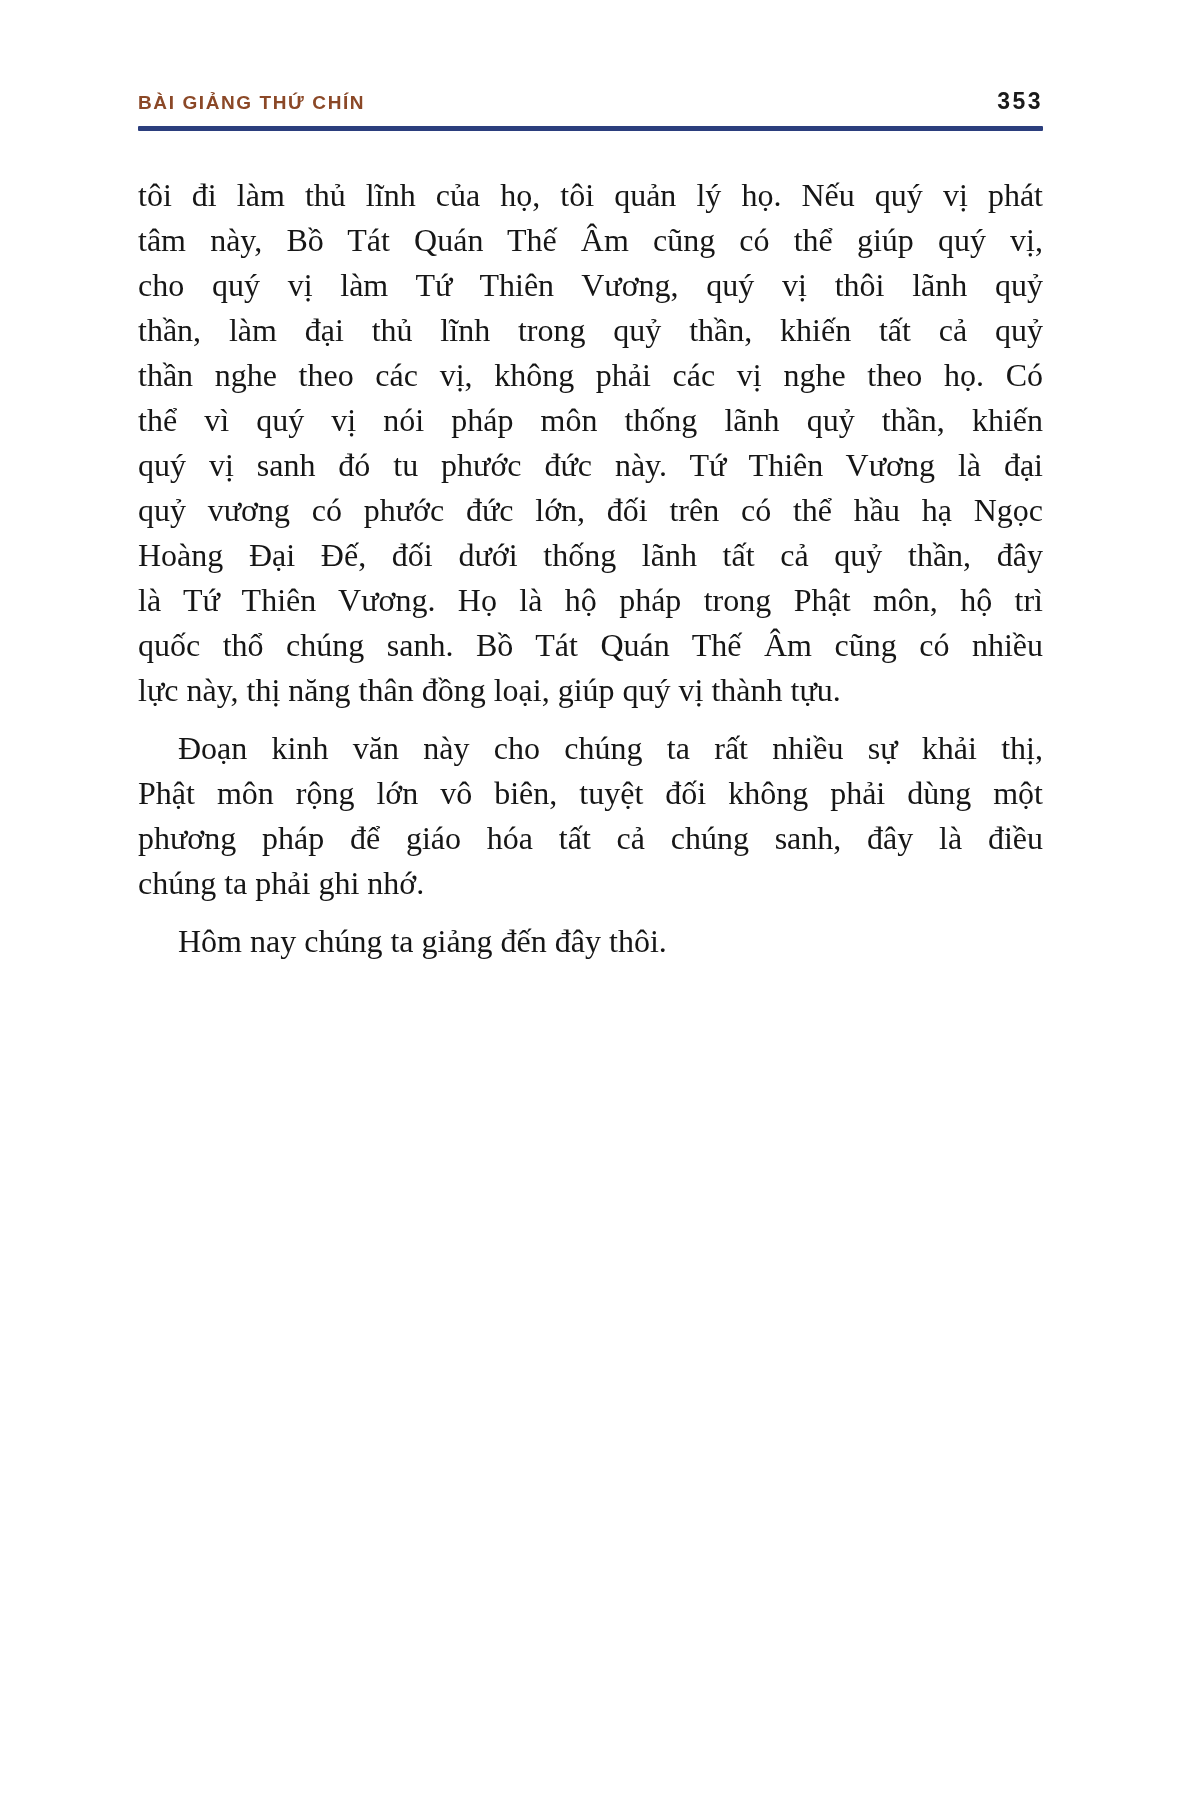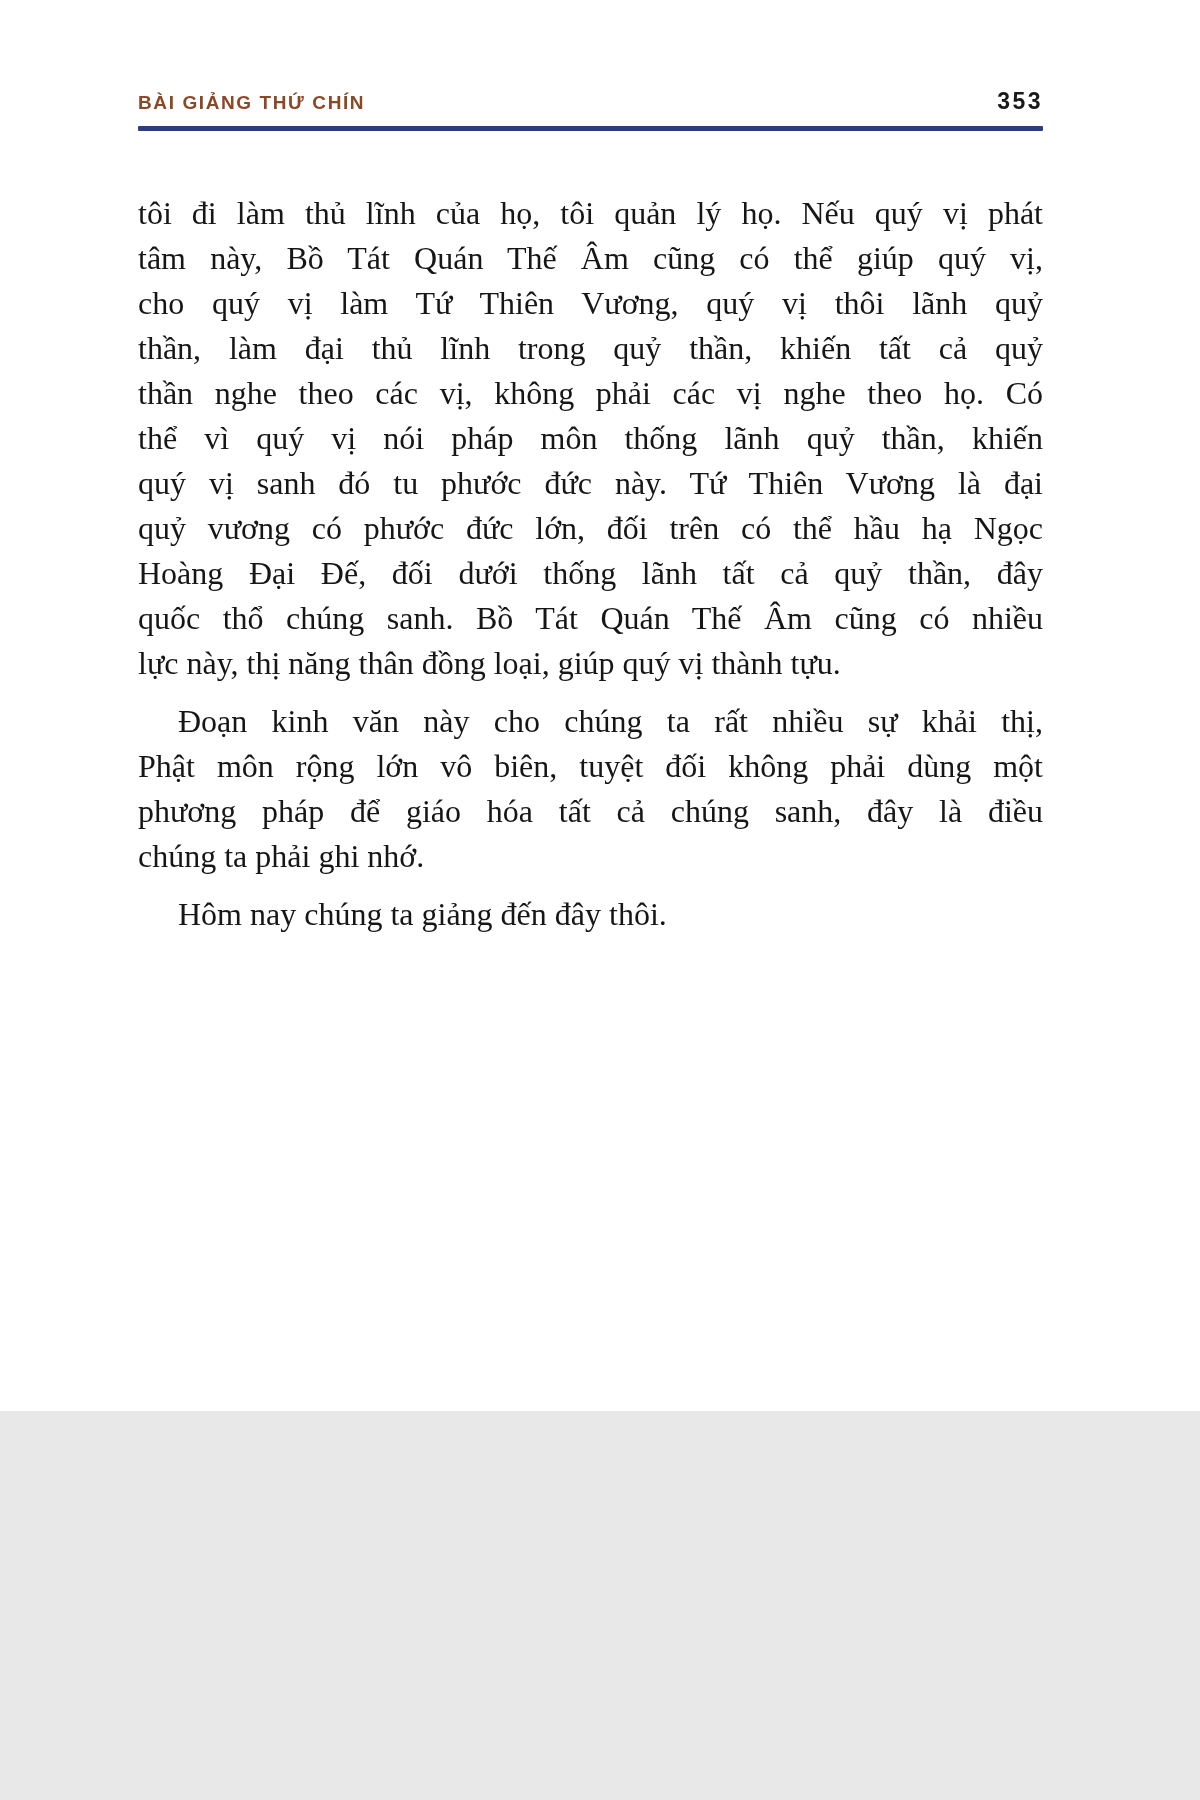--- a/index.html
+++ b/index.html
@@ -1,21 +1,21 @@
 <!DOCTYPE html>
 <html><head>
 <meta charset="utf-8">
 <style>
   * { margin: 0; padding: 0; box-sizing: border-box; }
   html, body { background: #e8e8e8; }
 
   .page {
     position: relative;
     width: 1200px;
-    height: 1411px;
+    height: 1800px;
     margin: 0 auto;
     background: var(--bg, #ffffff);
     overflow: hidden;
     font-family: "Liberation Serif", "DejaVu Serif", serif;
   }
 
   .page-inner {
     padding: 88px 157px 0 138px;
   }
 
@@ -41,21 +41,21 @@
   }
 
   .rule {
     height: 5px;
     margin-top: 11px;
     background: var(--rule-color, #2B3E7D);
     border-radius: 1px;
   }
 
   .body-text {
-    margin-top: 60px;
+    margin-top: 42px;
     font-size: 32px;
     line-height: 45px;
     color: var(--body-color, #161616);
   }
 
   .paragraph {
     margin-bottom: 13px;
   }
 
   .paragraph:last-child {
@@ -93,20 +93,21 @@
         <div class="paragraph">
           <div class="line">tôi đi làm thủ lĩnh của họ, tôi quản lý họ. Nếu quý vị phát</div>
           <div class="line">tâm này, Bồ Tát Quán Thế Âm cũng có thể giúp quý vị,</div>
           <div class="line">cho quý vị làm Tứ Thiên Vương, quý vị thôi lãnh quỷ</div>
           <div class="line">thần, làm đại thủ lĩnh trong quỷ thần, khiến tất cả quỷ</div>
           <div class="line">thần nghe theo các vị, không phải các vị nghe theo họ. Có</div>
           <div class="line">thể vì quý vị nói pháp môn thống lãnh quỷ thần, khiến</div>
           <div class="line">quý vị sanh đó tu phước đức này. Tứ Thiên Vương là đại</div>
           <div class="line">quỷ vương có phước đức lớn, đối trên có thể hầu hạ Ngọc</div>
           <div class="line">Hoàng Đại Đế, đối dưới thống lãnh tất cả quỷ thần, đây</div>
+          <div class="line">là Tứ Thiên Vương. Họ là hộ pháp trong Phật môn, hộ trì</div>
           <div class="line">quốc thổ chúng sanh. Bồ Tát Quán Thế Âm cũng có nhiều</div>
           <div class="line last">lực này, thị năng thân đồng loại, giúp quý vị thành tựu.</div>
         </div>
         <div class="paragraph">
           <div class="line first-indent">Đoạn kinh văn này cho chúng ta rất nhiều sự khải thị,</div>
           <div class="line">Phật môn rộng lớn vô biên, tuyệt đối không phải dùng một</div>
           <div class="line">phương pháp để giáo hóa tất cả chúng sanh, đây là điều</div>
           <div class="line last">chúng ta phải ghi nhớ.</div>
         </div>
         <div class="paragraph">

